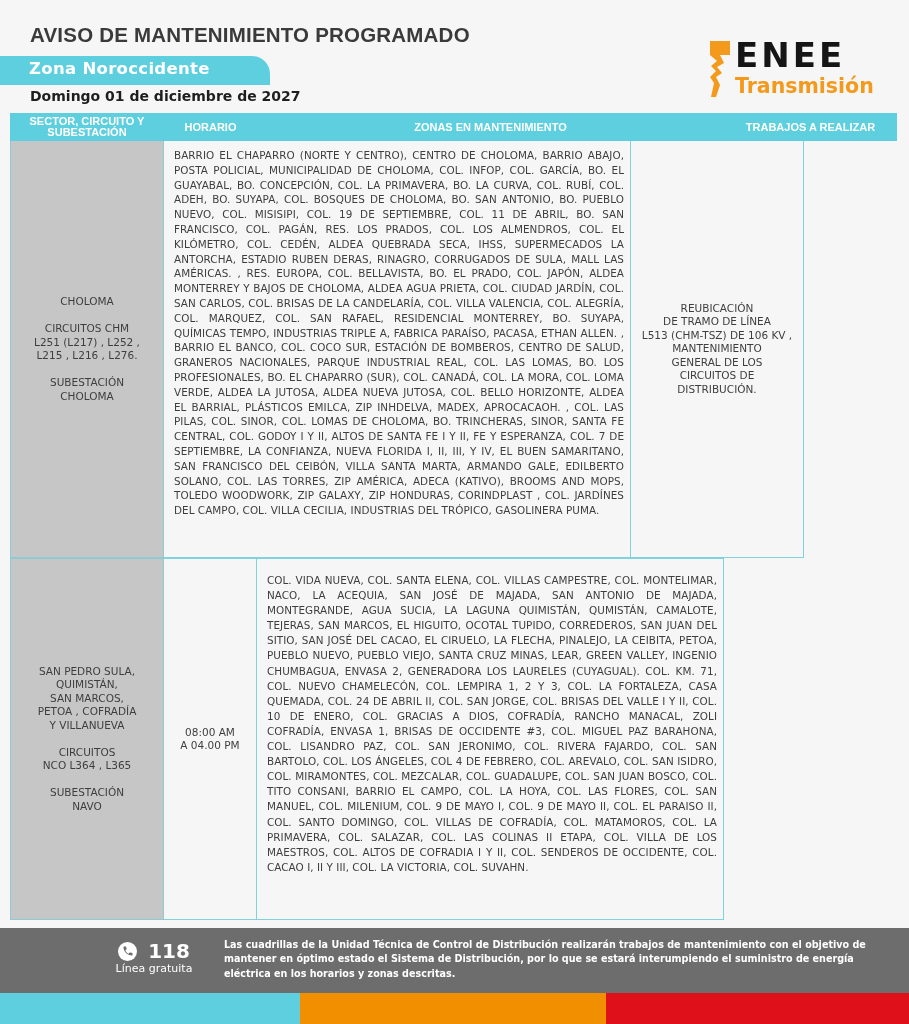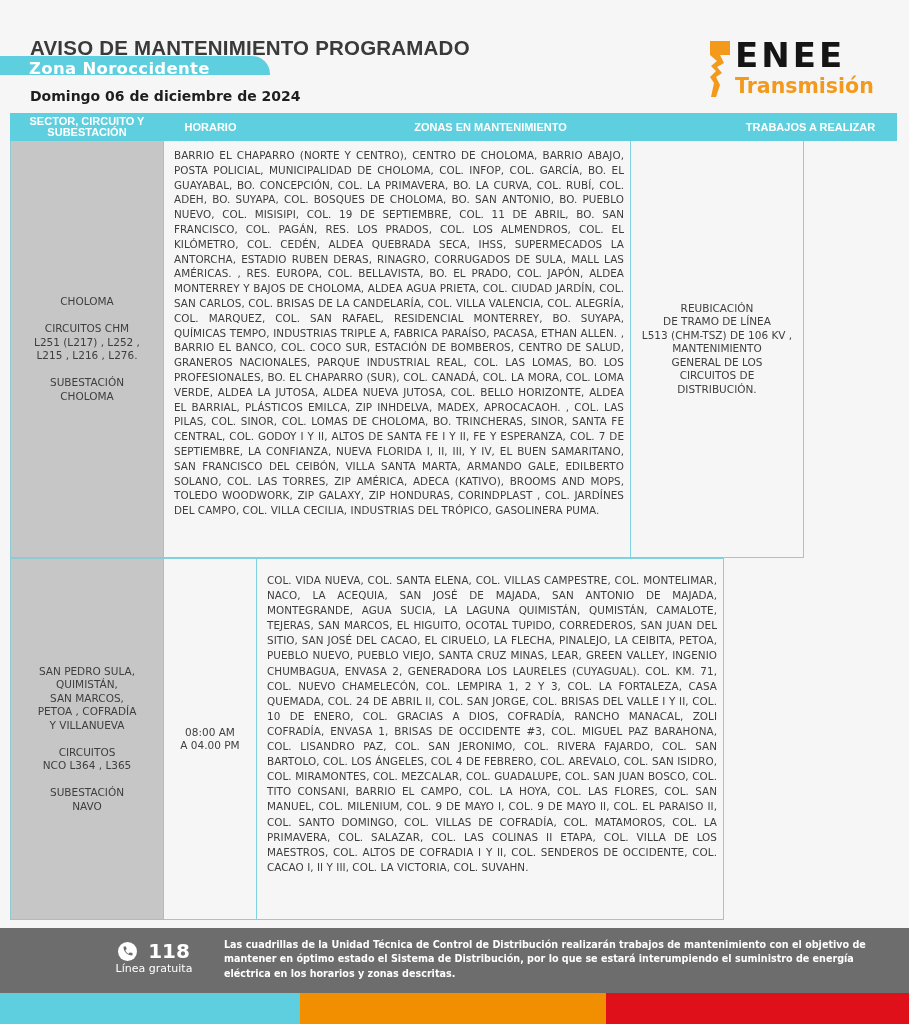--- a/index.html
+++ b/index.html
@@ -1,26 +1,26 @@
 <!DOCTYPE html>
 <html><head>
 <meta charset="utf-8">
 <style>
   * { box-sizing: border-box; margin: 0; padding: 0; }
   html, body { width: 909px; height: 1024px; background: #f7f6f7; overflow: hidden; }
   body { position: relative; font-family: "DejaVu Sans", sans-serif; color: #3c3c3c; }
 
   .title {
-    position: absolute; left: 30px; top: 36px;
+    position: absolute; left: 30px; top: 23px;
     font-family: "Liberation Sans", sans-serif;
     font-size: 20.5px; font-weight: bold; letter-spacing: 0.2px;
     color: #3a3a3a;
   }
   .zone-pill {
-    position: absolute; left: 0; top: 56px; width: 270px; height: 19px;
+    position: absolute; left: 0; top: 56px; width: 270px; height: 29px;
     background: #5ecfdf; border-top-right-radius: 18px;
   }
   .zone-pill span {
     position: absolute; left: 29px; top: 3px;
     font-family: "DejaVu Sans", sans-serif; font-weight: bold;
     font-size: 16.5px; color: #ffffff; letter-spacing: 0.3px;
   }
   .date {
     position: absolute; left: 30px; top: 88px;
     font-family: "DejaVu Sans", sans-serif; font-weight: bold;
@@ -96,21 +96,21 @@
 </style>
 </head>
 <body>
 
 <div class="title">AVISO DE MANTENIMIENTO PROGRAMADO</div>
 
 <div class="zone-pill">
   <span>Zona Noroccidente</span>
 </div>
 
-<div class="date">Domingo 06 de diciembre de 2024</div>
+<div class="date">Domingo 01 de diciembre de 2027</div>
 
 <div class="logo">
   <svg class="bolt" width="22" height="56" viewBox="0 0 22 56">
     <polygon points="2,0 22,0 22,14 12,14 16,22 9,26 14,32 8,36 12,44 8,56 3,56 6,42 2,36 8,30 3,25 9,20 2,14" fill="#f39a1d"></polygon>
   </svg>
   <div class="enee">ENEE</div>
   <div class="trans">Transmisión</div>
 </div>
 
 <div class="thead">

